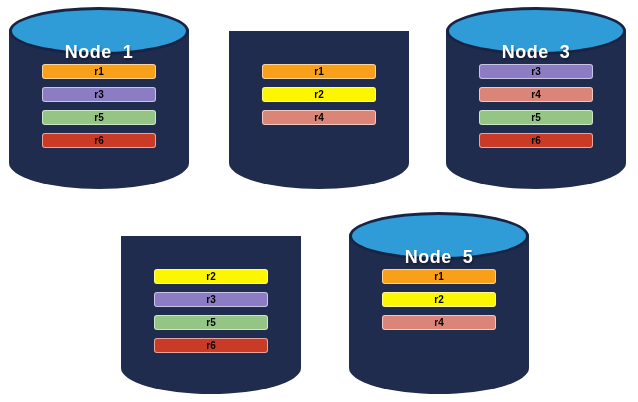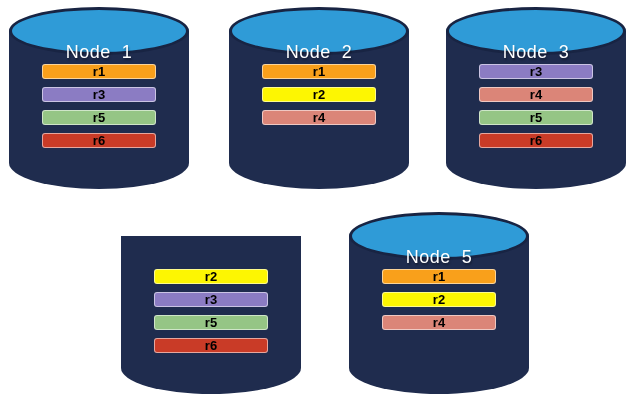--- a/index.html
+++ b/index.html
@@ -34,21 +34,21 @@
     left: 0; top: 0;
     width: 180px; height: 48px;
     box-sizing: border-box;
     border-radius: 50%;
     background: var(--cyl-top, #2f9bd7);
     border: 3px solid var(--cyl-outline, #182443);
     display: flex; align-items: center; justify-content: center;
   }
   .node-label {
     color: #ffffff;
-    font-weight: normal;
+    font-weight: bold;
     font-size: 18px;
     letter-spacing: 0.5px;
     white-space: pre;
     text-shadow: 1px 2px 2px rgba(0,0,0,0.35);
     margin-top: 42px;
   }
   .bars {
     position: absolute;
     left: 0; top: 57px;
     width: 180px;
@@ -56,21 +56,21 @@
     flex-direction: column;
     align-items: center;
     gap: 8px;
   }
   .bar {
     width: 114px; height: 15px;
     box-sizing: border-box;
     border: 1px solid rgba(255,255,255,0.55);
     border-radius: 3px;
     display: flex; align-items: center; justify-content: center;
-    font-size: 13px;
+    font-size: 10px;
     font-weight: bold;
     color: #000000;
     line-height: 1;
   }
 </style>
 </head>
 <body style="--cyl-body: #1f2c4e; --cyl-top: #2f9bd7; --cyl-outline: #182443; background: rgb(255, 255, 255);">
 
 <div id="canvas">
 
@@ -82,23 +82,20 @@
       <div class="bars">
         <div class="bar" style="background: rgb(249, 160, 27);">r1</div>
         <div class="bar" style="background: rgb(139, 124, 195);">r3</div>
         <div class="bar" style="background: rgb(149, 197, 133);">r5</div>
         <div class="bar" style="background: rgb(201, 59, 39);">r6</div>
       </div>
     </div>
 
     <div class="node pos-1">
       <div class="cyl-body"></div>
-      <div class="cyl-top">
-        <span class="node-label">Node  2</span>
-      </div>
       <div class="bars">
         <div class="bar" style="background: rgb(249, 160, 27);">r1</div>
         <div class="bar" style="background: rgb(253, 246, 2);">r2</div>
         <div class="bar" style="background: rgb(219, 133, 120);">r4</div>
       </div>
     </div>
 
     <div class="node pos-2">
       <div class="cyl-body"></div>
       <div class="cyl-top">

